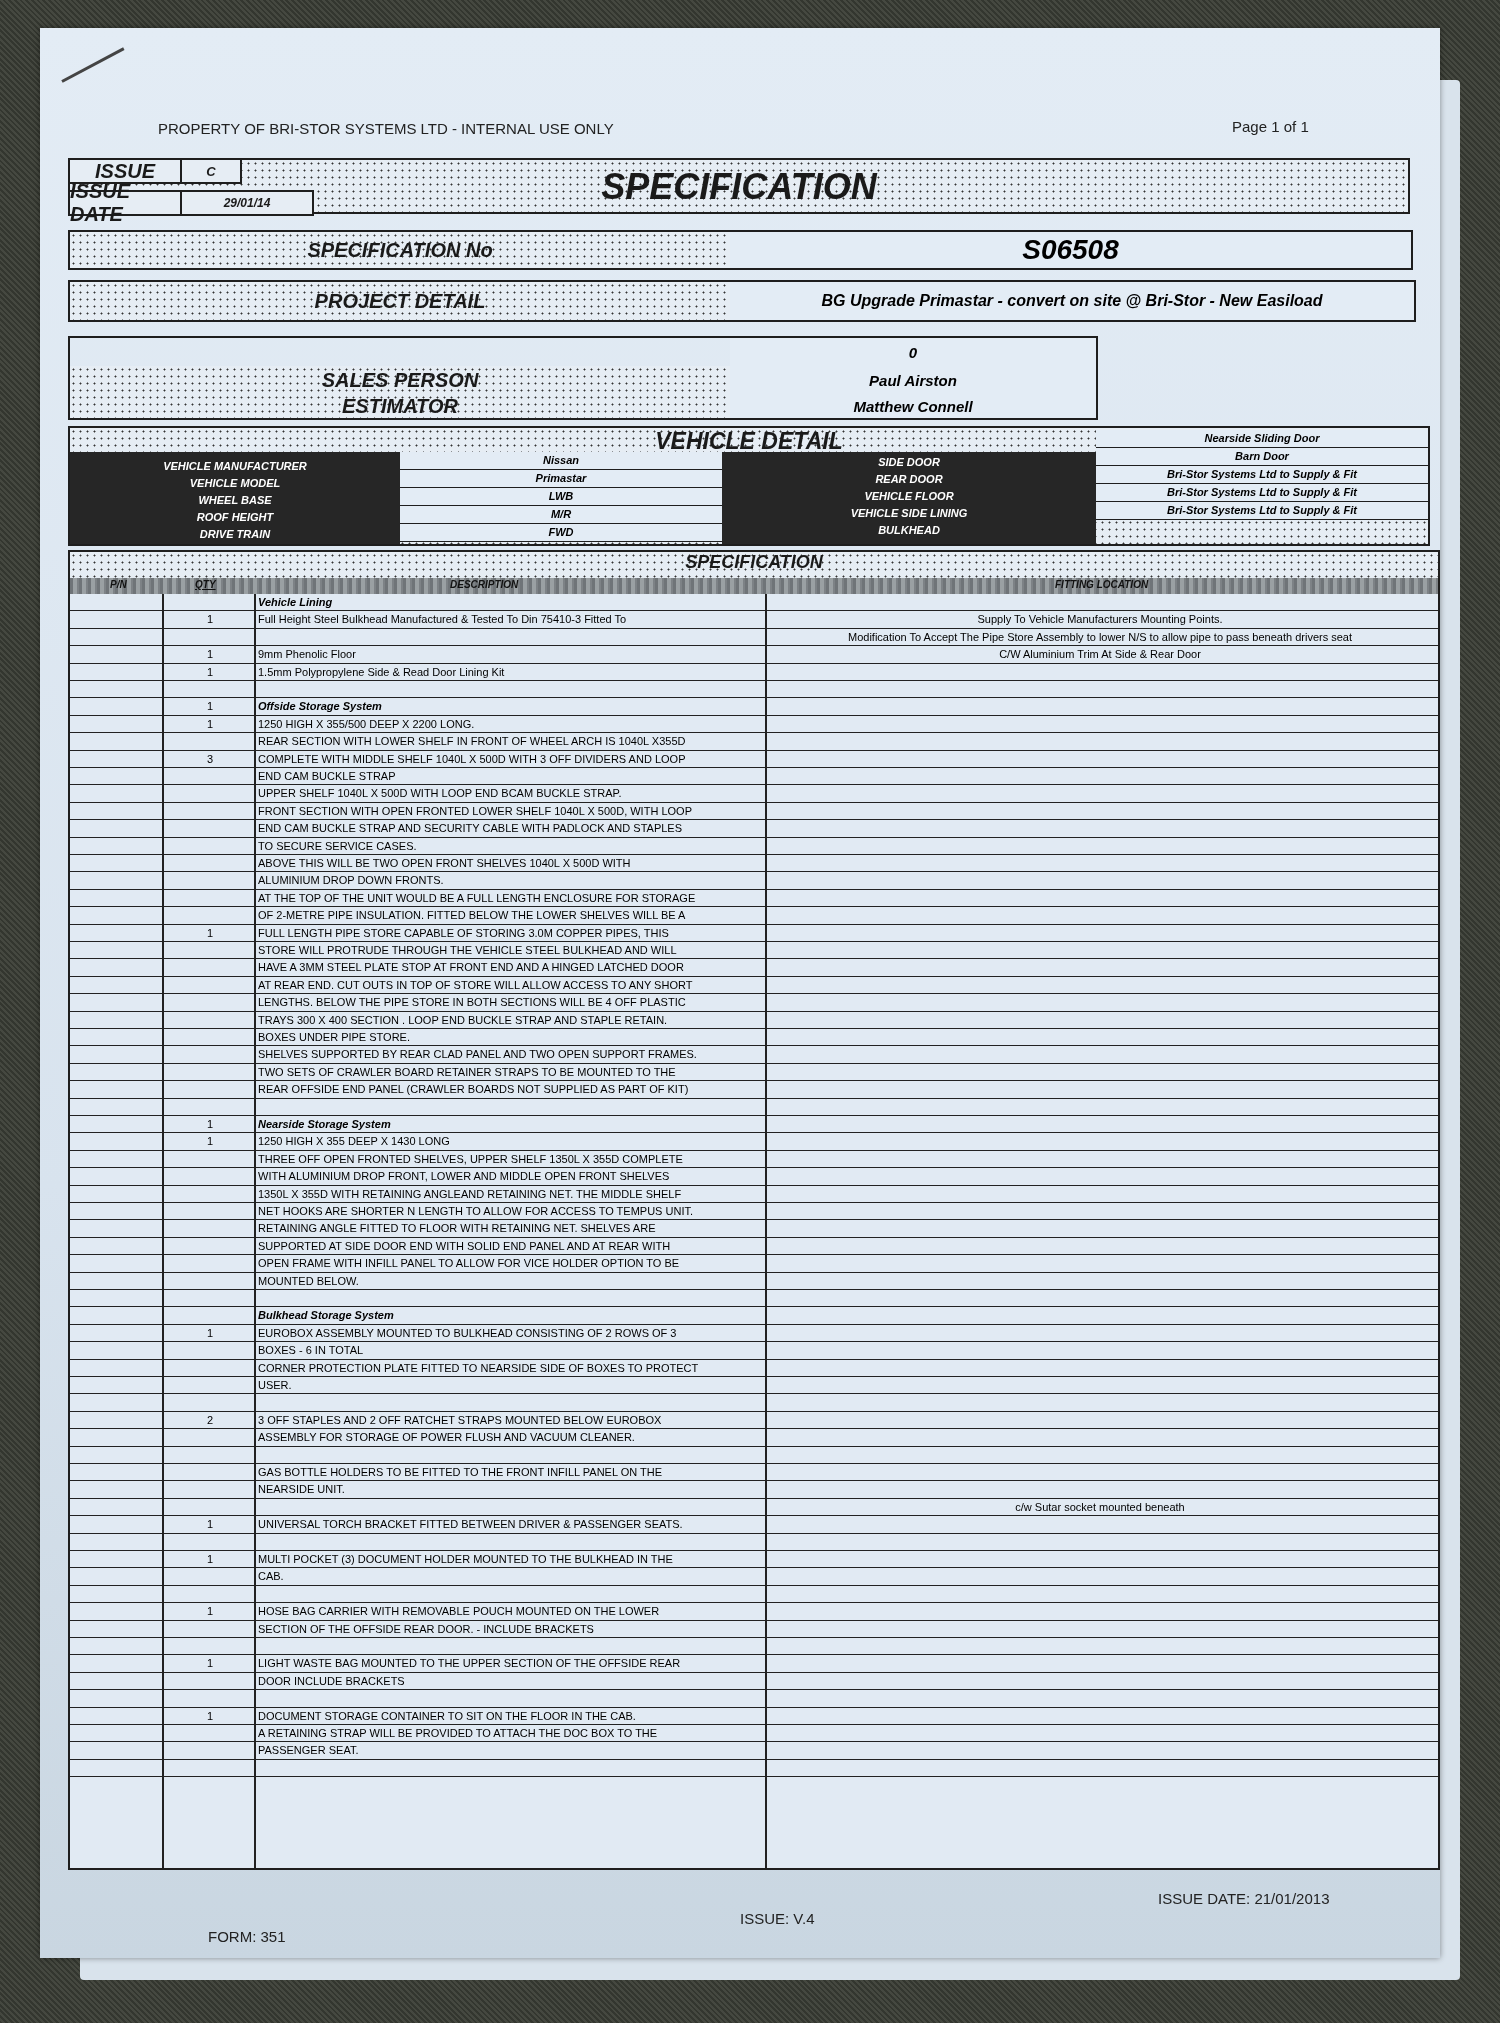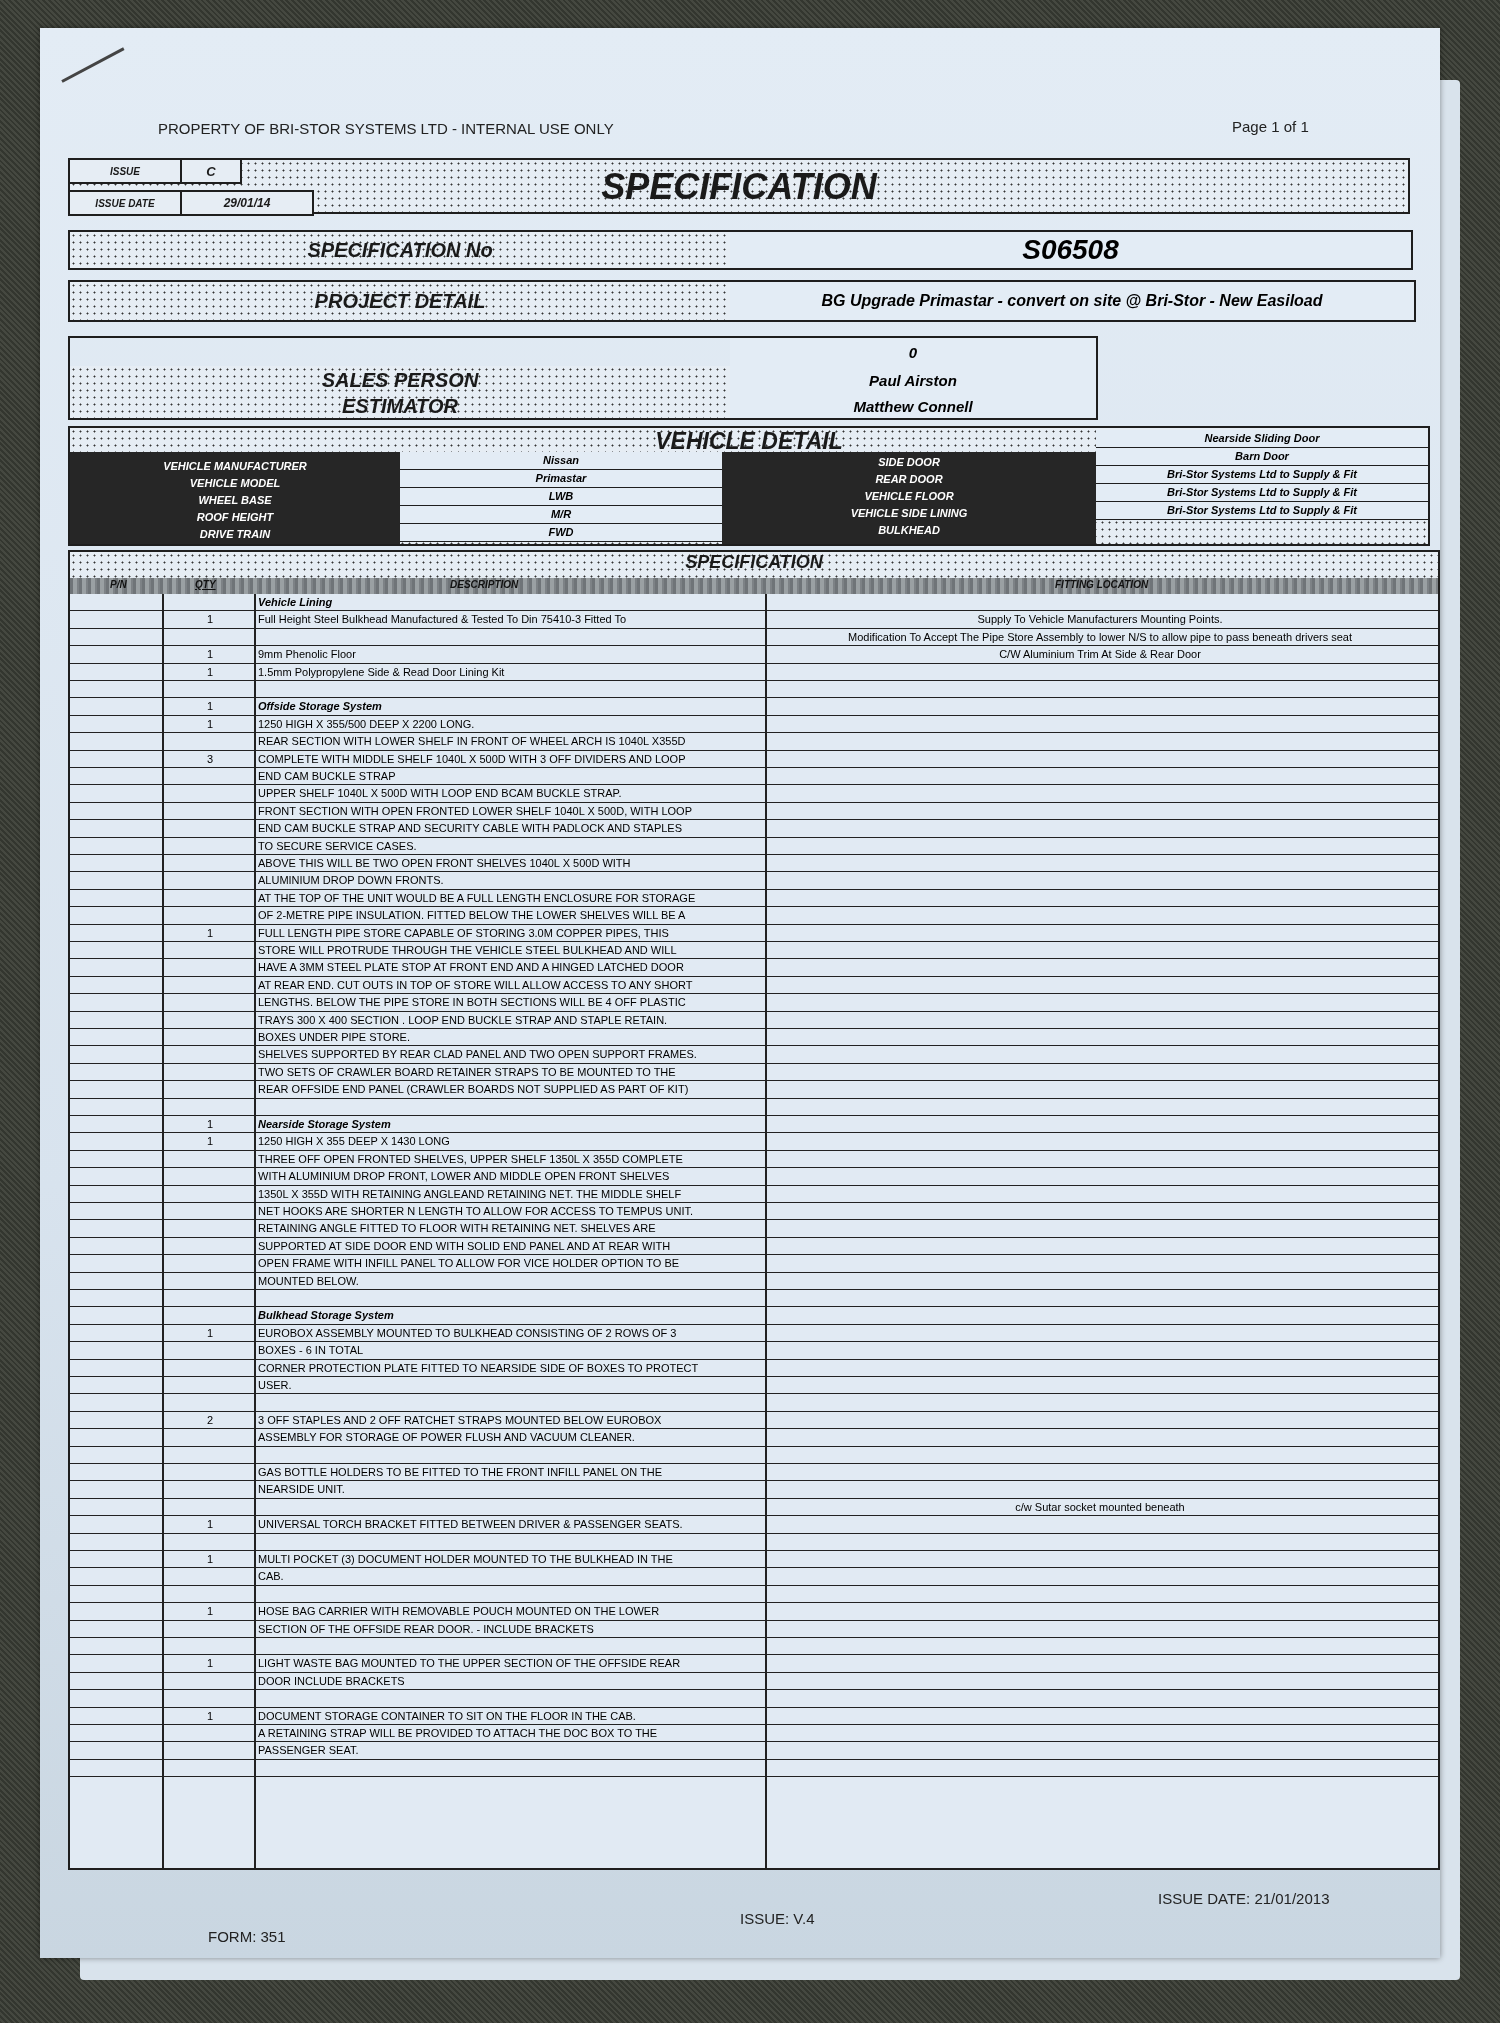--- a/index.html
+++ b/index.html
@@ -25,21 +25,21 @@
   .top-right{position:absolute;left:1192px;top:90px;font-size:15px;color:#222;}
   .dots{
     background-color:#e6edf4;
     background-image:radial-gradient(#333 0.9px,transparent 1.1px);
     background-size:7px 7px;
   }
   .box{position:absolute;border:2px solid #1e1e1e;box-sizing:border-box;}
   .lbl{font-weight:bold;font-style:italic;color:#1a1a1a;font-family:"Liberation Sans",sans-serif;}
   .title-bar{left:28px;top:130px;width:1342px;height:56px;}
   .title-text{position:absolute;left:0;right:0;top:6px;text-align:center;font-size:36px;}
-  .issue-cell{position:absolute;background:#e6edf4;border:2px solid #1e1e1e;box-sizing:border-box;font-size:10px;display:flex;align-items:center;justify-content:center;}
+  .issue-cell{position:absolute;background:#e6edf4;border:2px solid #1e1e1e;box-sizing:border-box;font-size:20px;display:flex;align-items:center;justify-content:center;}
   .row2{left:28px;top:202px;width:1345px;height:40px;}
   .row3{left:28px;top:252px;width:1348px;height:42px;}
   .half-l{position:absolute;left:0;top:0;bottom:0;width:660px;border-right:2px solid #1e1e1e;display:flex;align-items:center;justify-content:center;font-size:20px;}
   .half-r{position:absolute;left:660px;right:0;top:0;bottom:0;display:flex;align-items:center;justify-content:center;background:#e3ecf5;}
   .spec-no{font-size:28px;font-weight:bold;font-style:italic;}
   .proj{font-size:16px;font-weight:bold;font-style:italic;}
   .info{left:28px;top:308px;width:1030px;height:84px;}
   .info-row{position:absolute;left:0;right:0;height:28px;border-bottom:2px solid #1e1e1e;}
   .info-row:last-child{border-bottom:none;}
   .info-l{position:absolute;left:0;width:660px;top:0;bottom:0;border-right:2px solid #1e1e1e;display:flex;align-items:center;justify-content:center;font-size:20px;}

